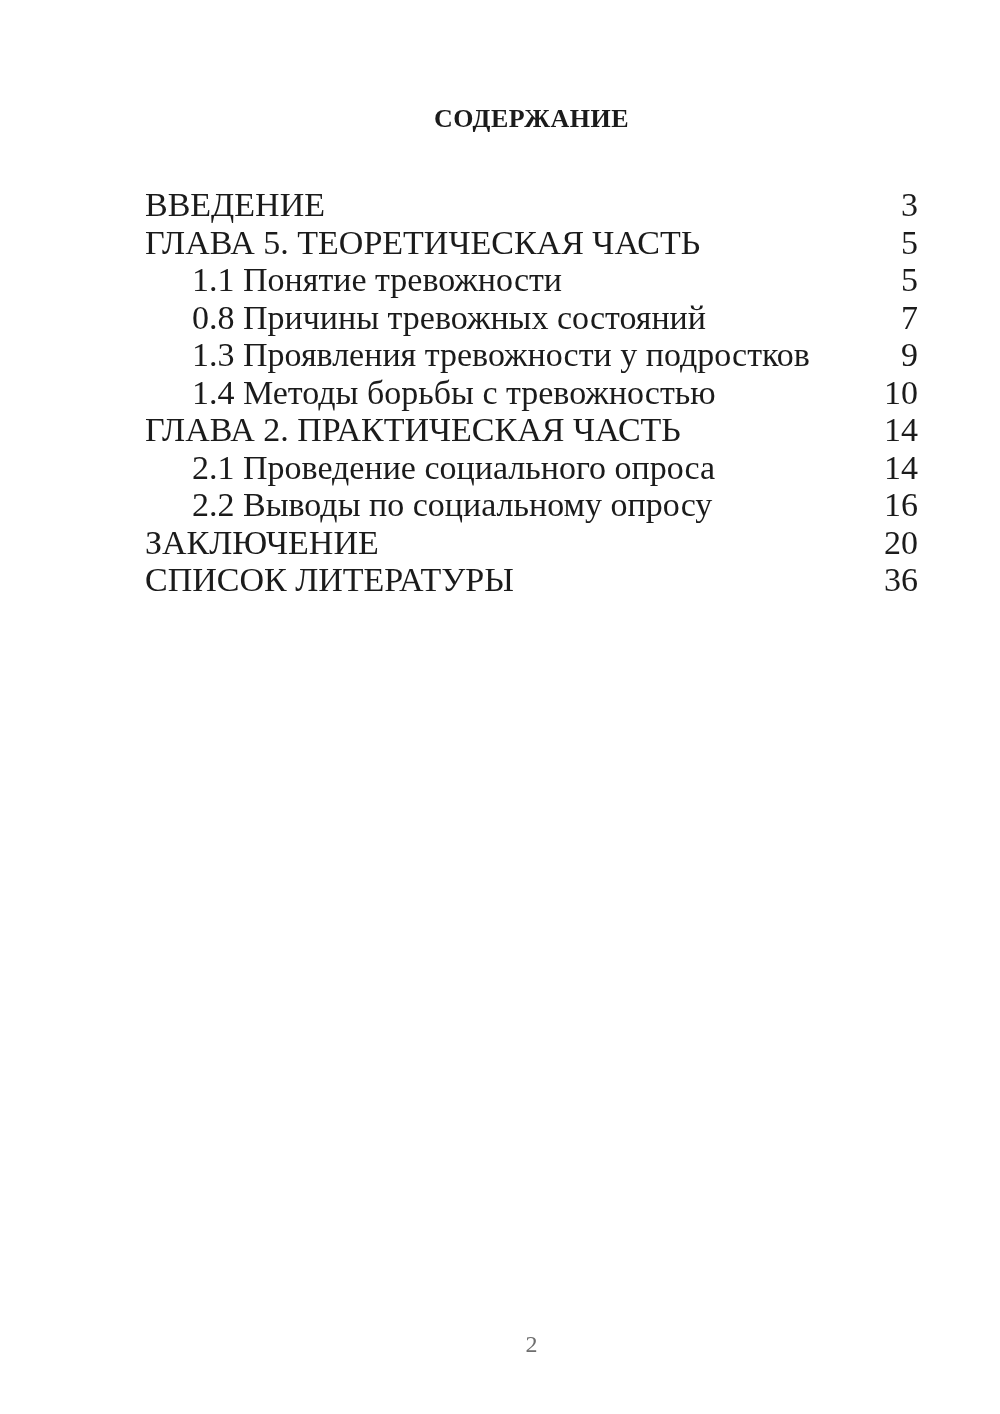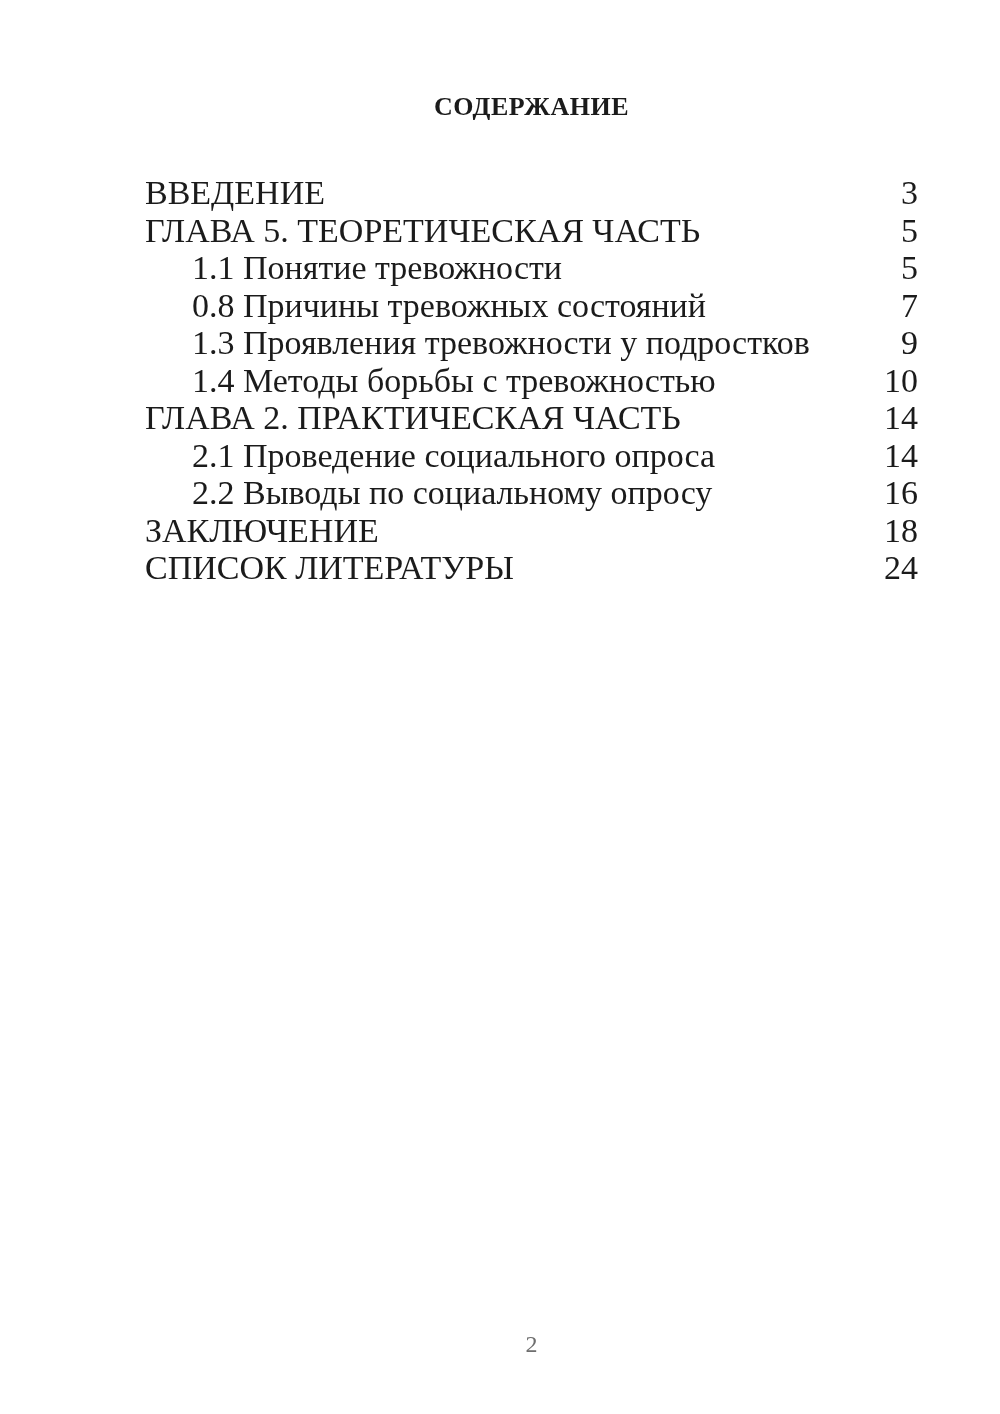--- a/index.html
+++ b/index.html
@@ -17,21 +17,21 @@
     color: #1b1b1b;
     overflow: hidden;
   }
   .content {
     position: absolute;
     left: 145px;
     right: 82px;
     top: 0;
   }
   .toc-title {
-    margin: 0;
+    margin: 12px;
     padding-top: 92px;
     text-align: center;
     font-size: 26px;
     font-weight: bold;
     letter-spacing: 0.5px;
   }
   .toc-list {
     margin-top: 52px;
   }
   .toc-row {
@@ -102,24 +102,24 @@
         <div class="toc-row sub">
           <span class="label">2.1 Проведение социального опроса</span>
           <span class="pagenum">14</span>
         </div>
         <div class="toc-row sub">
           <span class="label">2.2 Выводы по социальному опросу</span>
           <span class="pagenum">16</span>
         </div>
         <div class="toc-row">
           <span class="label">ЗАКЛЮЧЕНИЕ</span>
-          <span class="pagenum">18</span>
+          <span class="pagenum">20</span>
         </div>
         <div class="toc-row">
           <span class="label">СПИСОК ЛИТЕРАТУРЫ</span>
-          <span class="pagenum">24</span>
+          <span class="pagenum">36</span>
         </div>
       </div>
   </div>
   <div class="page-footer">
     <span>2</span>
   </div>
 </div>
 
 </body></html>

